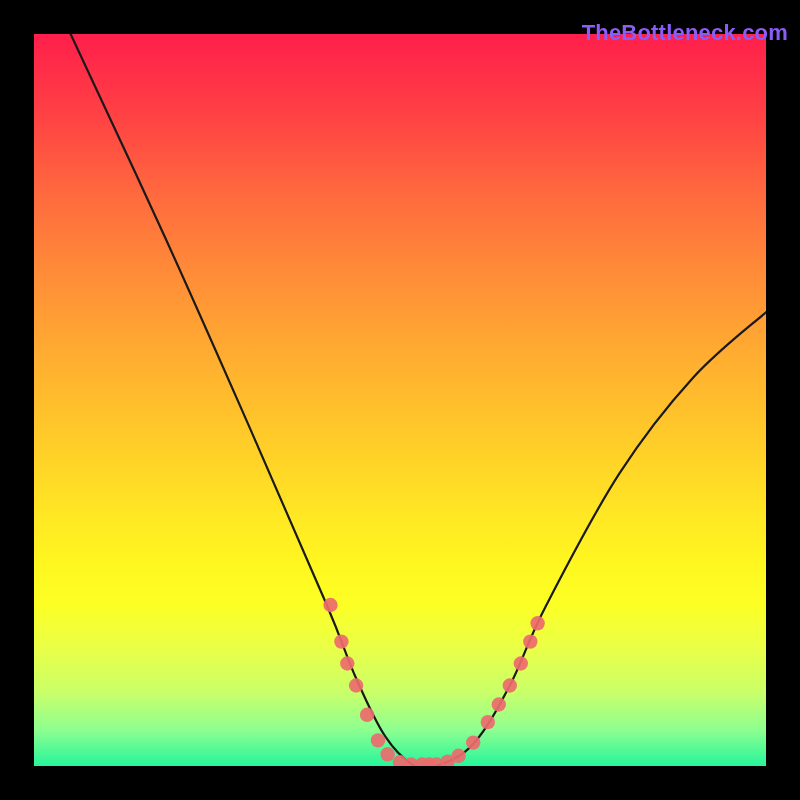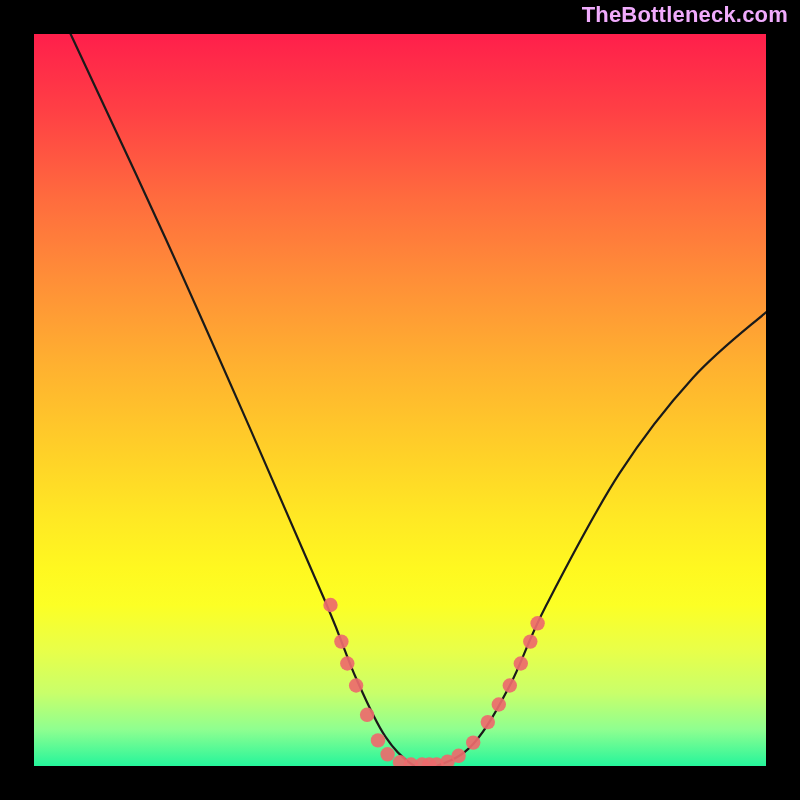--- a/index.html
+++ b/index.html
@@ -12,23 +12,23 @@
     overflow: hidden;
   }
   .frame {
     position: relative;
     width: 800px;
     height: 800px;
     background: #000;
   }
   .watermark {
     position: absolute;
-    top: 2px;
+    top: 20px;
     right: 12px;
-    color: #f0abfc;
+    color: #8b5cf6;
     font-size: 22px;
     font-weight: 600;
     letter-spacing: 0.2px;
     z-index: 5;
   }
   .plot-bg {
     position: absolute;
     left: 34px;
     top: 34px;
     width: 732px;

